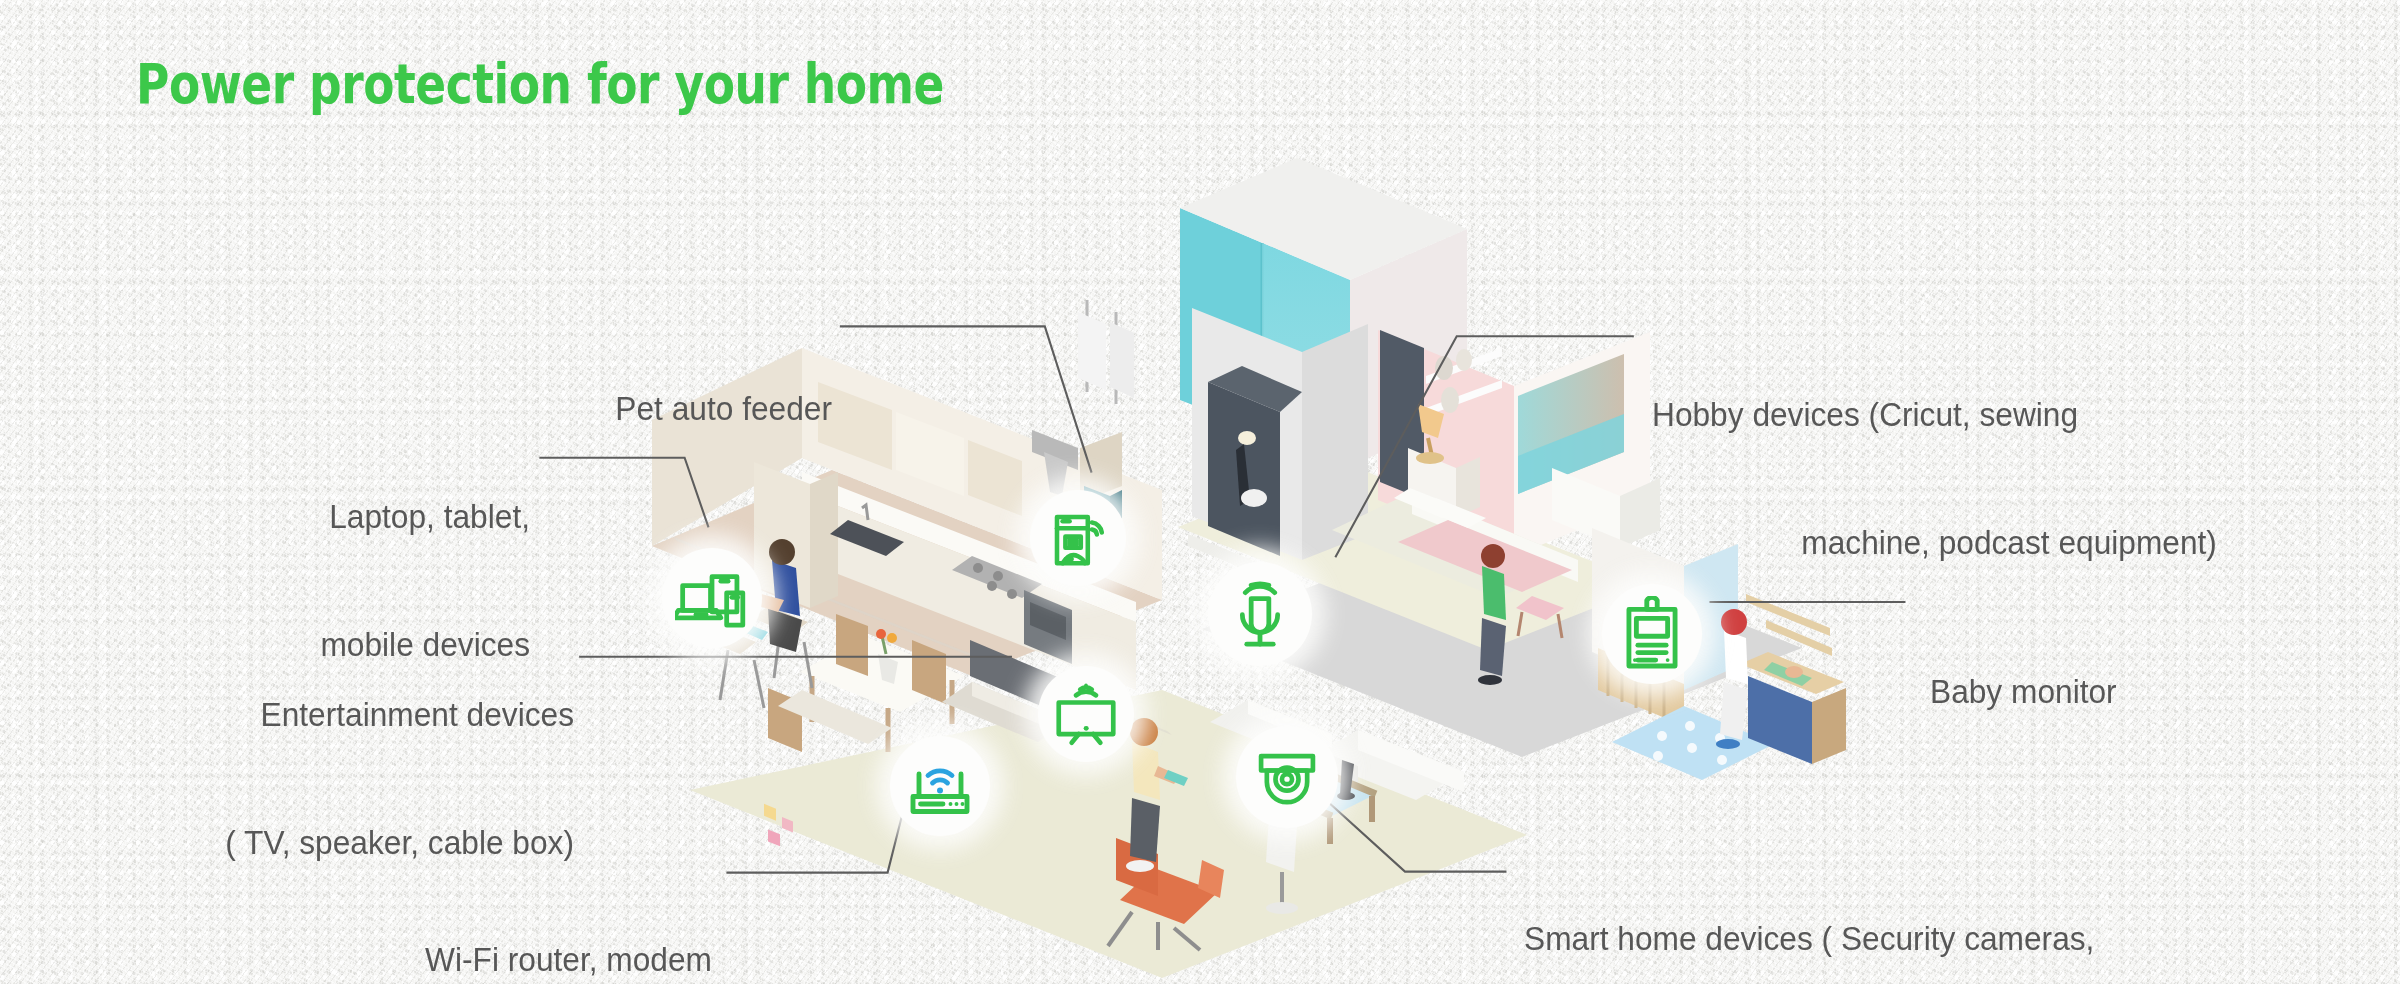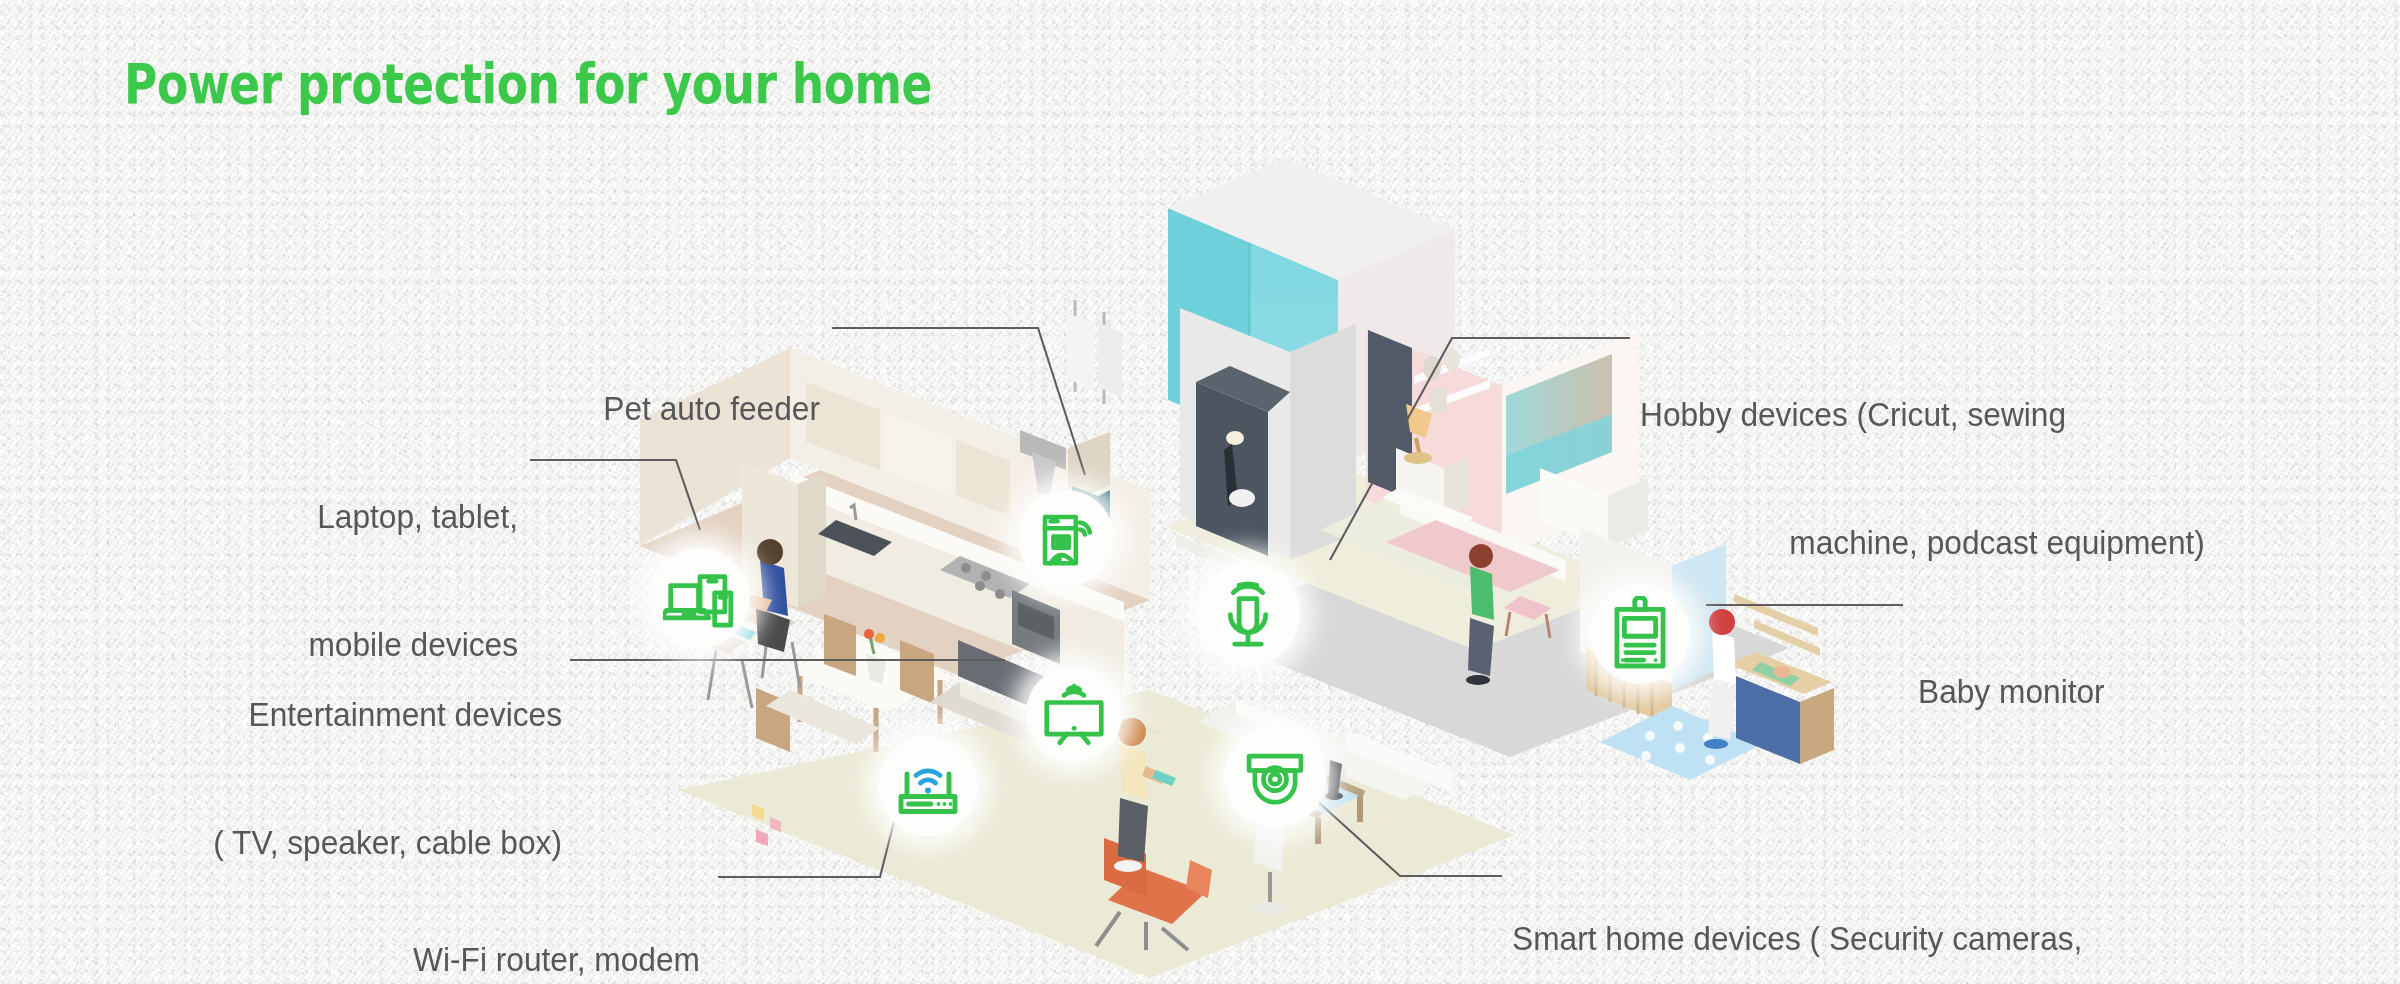--- a/index.html
+++ b/index.html
@@ -22,21 +22,21 @@
       radial-gradient(circle at 7% 66%, rgba(205,205,201,.45) 0 1.5px, transparent 2.5px);
     background-size:17px 15px, 13px 11px, 23px 19px, 11px 13px, 29px 25px, 19px 17px;
   }
   #bg::after{
     content:""; position:absolute; inset:0;
     background-image:
       repeating-linear-gradient(27deg, rgba(255,255,255,.55) 0 1px, rgba(0,0,0,0) 1px 4px),
       repeating-linear-gradient(-54deg, rgba(198,198,194,.30) 0 1px, rgba(0,0,0,0) 1px 5px),
       repeating-linear-gradient(83deg, rgba(255,255,255,.40) 0 1px, rgba(0,0,0,0) 1px 3px);
   }
-  #stage { position:absolute; inset:0; }
+  #stage { position:absolute; inset:0;margin-left:12px; }
 
   
   #title {
     position:absolute; left:124px; top:52px;
     font-size:55px; font-weight:bold; letter-spacing:-.5px;
     color:#3CC84A;
     font-family:"DejaVu Sans","Liberation Sans",sans-serif;
     font-stretch:condensed;
     transform:scaleX(.92); transform-origin:left center;
     white-space:nowrap;

